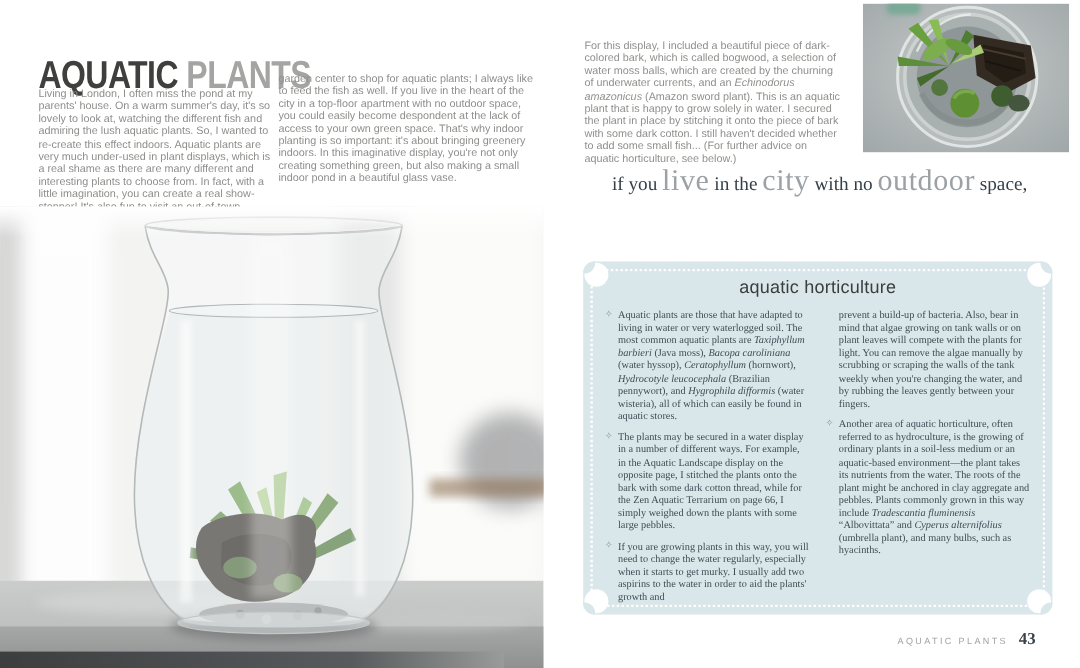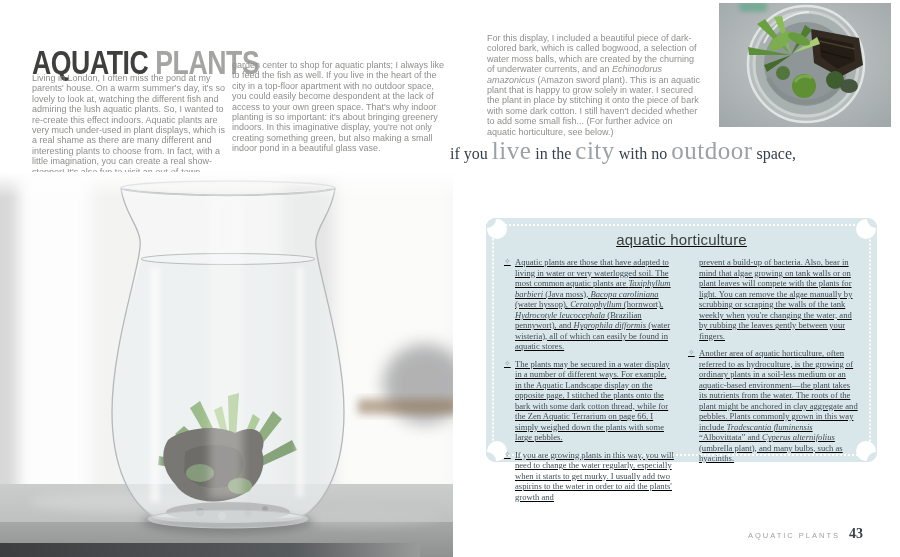--- a/index.html
+++ b/index.html
@@ -22,29 +22,29 @@
   .col1{left:32px;top:64px;width:197px;}
   .col2{left:232px;top:51px;width:213px;}
   .rintro{left:487px;top:24px;width:216px;color:#8f8f8d;}
   .it{font-style:italic;}
   
   .left-photo{position:absolute;left:0;top:172px;width:453px;height:385px;}
   .right-photo{position:absolute;left:719px;top:3px;width:172px;height:124px;}
   .left-photo svg,.right-photo svg{display:block;}
   
   .quote{
-    position:absolute;left:450px;top:139px;width:414px;text-align:left;
+    position:absolute;left:476px;top:139px;width:414px;text-align:center;
     font-family:"Liberation Serif",serif;color:#353f49;
   }
   .quote .line{line-height:23px;font-size:16px;white-space:nowrap;}
   .quote .big{font-size:25px;color:#9ba1a5;letter-spacing:0.5px;}
   
   .info-box{
-    position:absolute;left:486px;top:218px;width:391px;height:244px;
-    background:#d9e6ea;border-radius:10px;text-decoration:underline;
+    position:absolute;left:486px;top:218px;width:391px;height:294px;
+    background:#d9e6ea;border-radius:10px;
   }
   .notch{position:absolute;width:20px;height:20px;border-radius:50%;background:#fff;}
   .notch.tl{left:1px;top:1px;} .notch.tr{right:1px;top:1px;}
   .notch.bl{left:1px;bottom:1px;} .notch.br{right:1px;bottom:1px;}
   .tab{position:absolute;width:10px;height:10px;background:#d9e6ea;}
   .tab.tl{left:0;top:0;border-top-left-radius:9px;border-bottom-right-radius:9px;}
   .tab.tr{right:0;top:0;border-top-right-radius:9px;border-bottom-left-radius:9px;}
   .tab.bl{left:0;bottom:0;border-bottom-left-radius:9px;border-top-right-radius:9px;}
   .tab.br{right:0;bottom:0;border-bottom-right-radius:9px;border-top-left-radius:9px;}
   .box-dotted{position:absolute;inset:6px;border:2px dotted #ffffff;border-radius:9px;pointer-events:none;}

